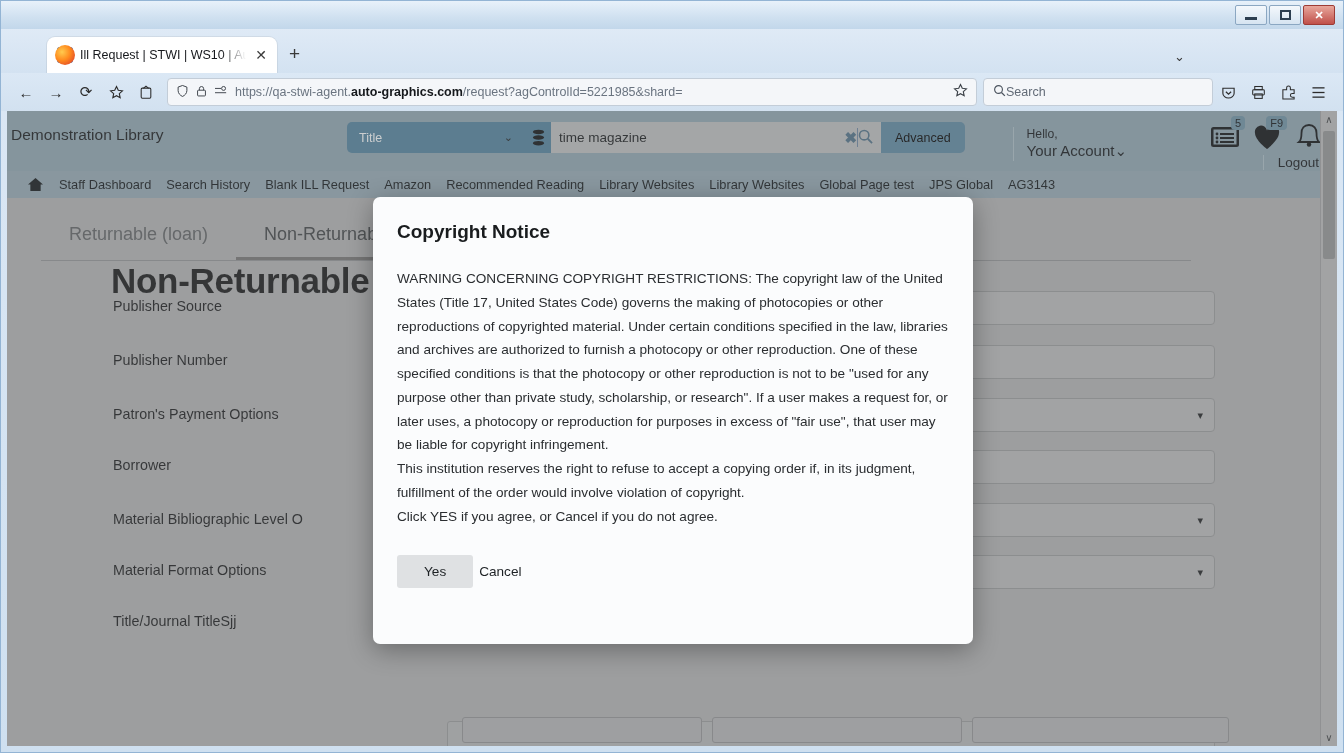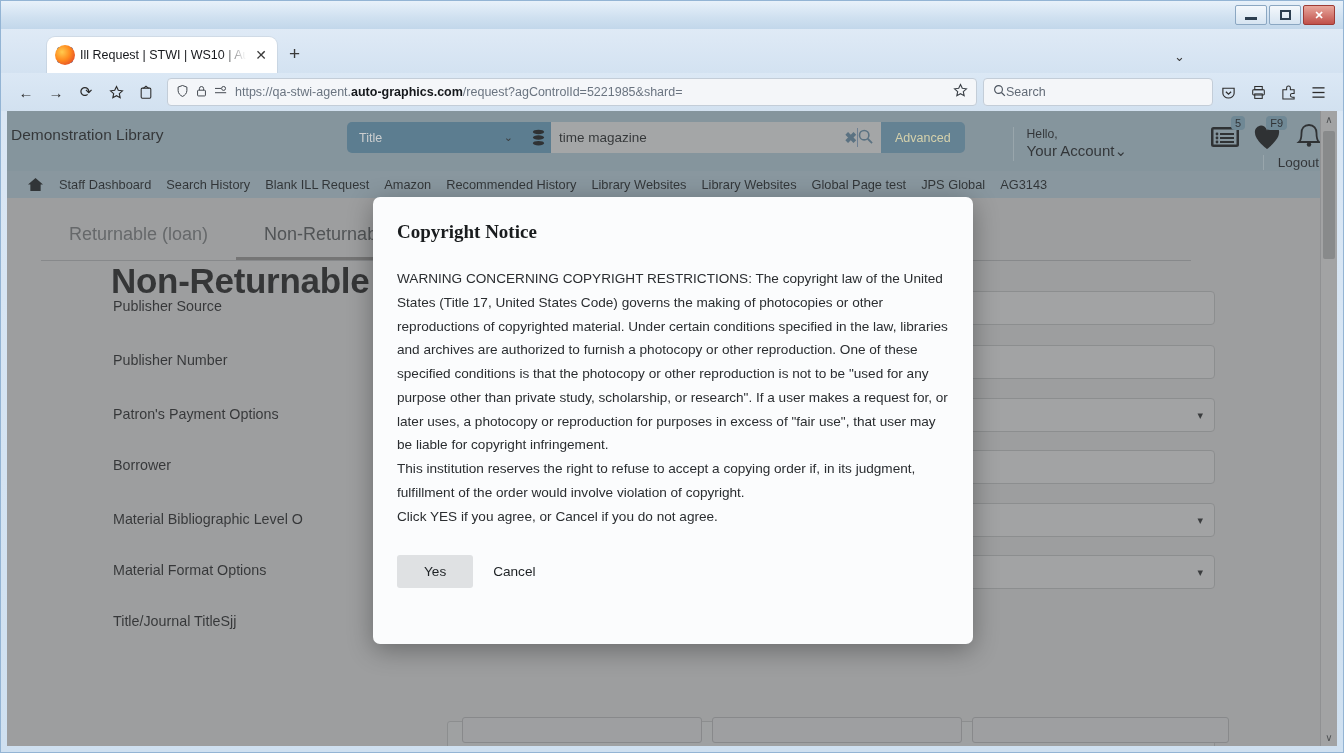--- a/index.html
+++ b/index.html
@@ -137,21 +137,21 @@
     display: flex; align-items: center; padding: 0 8px;
     font-size: 13.5px; color: #14181b; 
   }
   #search-input .val { flex: 1 1 auto; }
   .sx { color: #4d6f86; font-size: 15px; font-weight: bold; }
   .sdiv { width:1px; height:19px; background:#6a83a0; }
   .smag { color:#4d6f86; font-size:15px; }
   #adv-btn {
     height: 31px; background: #5a86a0; border-radius: 0 5px 5px 0;
     display: flex; align-items: center; padding: 0 14px;
-    font-size: 12.5px; color: #fef9c3;
+    font-size: 12.5px; color: #000000;
   }
   #navlinks {
     position: absolute; left: 20px; top: 66px;
     display: flex; align-items: flex-start; gap: 15px;
     font-size: 12.8px; color: #10161a;
   }
   #navlinks .home { font-size: 15px; }
   #icons-right {
     position: absolute; right: 8px; top: 6px;
     display: flex; align-items: flex-start; gap: 2px;
@@ -219,23 +219,23 @@
     background: #909294; border-radius: 2px; }
 
   
   #modal-overlay { position: absolute; inset: 0; background: rgba(120,120,120,0.32); }
   #modal {
     position: absolute; left: 366px; top: 86px; width: 600px; height: 447px;
     background: #fbfcfd; border-radius: 7px;
     box-shadow: 0 6px 26px rgba(0,0,0,.33);
     padding: 24px;
   }
-  #modal-title { font-size: 19px; font-weight: bold; color: #191c1e; margin-bottom: 24px; font-family: Liberation Serif, serif; }
+  #modal-title { font-size: 19px; font-weight: bold; color: #191c1e; margin-bottom: 24px; }
   #modal-body { font-size: 13.6px; line-height: 1.75; color: #2a2d30; }
-  #modal-actions { display: flex; align-items: center; gap: 14px; margin-top: 26px; }
+  #modal-actions { display: flex; align-items: center; margin-top: 26px; }
   #yes-button {
     background: #dfe1e3; border: none; border-radius: 3px;
     padding: 9px 27px; font-size: 13.6px; color: #1d2124;
     font-family: "Liberation Sans", sans-serif;
   }
   #modal-cancel-button {
     background: transparent; border: none; padding: 9px 6px;
     font-size: 13.6px; color: #1d2124;
     font-family: "Liberation Sans", sans-serif;
   }
@@ -379,21 +379,21 @@
     <div id="navlinks">
       <span class="home">
         <svg width="17" height="15" viewBox="0 0 18 16">
             <path d="M1 8 L9 1 L17 8 H14.5 V15 H3.5 V8 Z" fill="#10161a"></path>
           </svg>
       </span>
       <span>Staff Dashboard</span>
       <span>Search History</span>
       <span>Blank ILL Request</span>
       <span>Amazon</span>
-      <span>Recommended History</span>
+      <span>Recommended Reading</span>
       <span>Library Websites</span>
       <span>Library Websites</span>
       <span>Global Page test</span>
       <span>JPS Global</span>
       <span>AG3143</span>
     </div>
 
     <div id="icons-right">
       <div class="hdricon">
         <svg width="30" height="24" viewBox="0 0 30 24">

